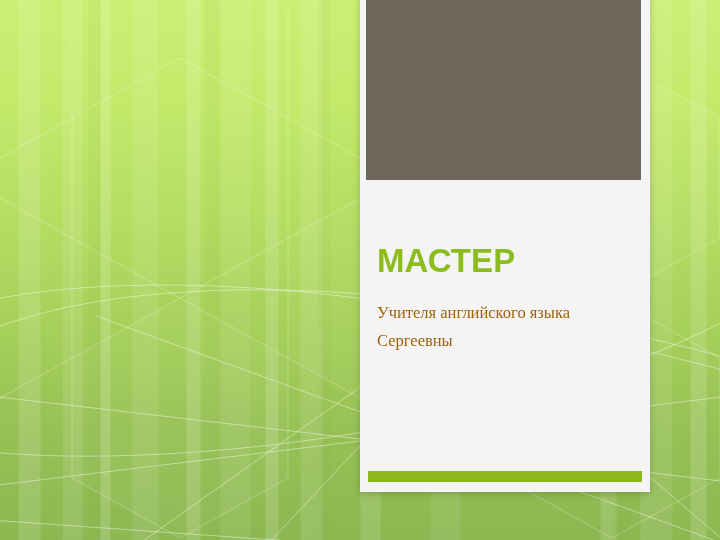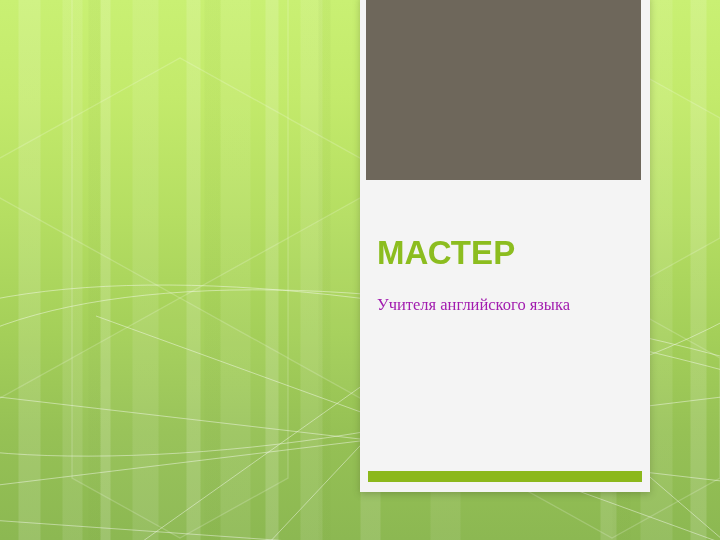--- a/index.html
+++ b/index.html
@@ -128,41 +128,41 @@
     left: 6px;
     top: 4px;
     width: 275px;
     height: 180px;
     background: #6e675b;
   }
 
   #text-block {
     position: absolute;
     left: 17px;
-    top: 236px;
+    top: 244px;
     width: 258px;
   }
 
   #slide-title {
     margin: 0;
     font-family: "Liberation Sans", sans-serif;
     font-size: 33px;
     line-height: 1.28;
     font-weight: bold;
     color: #8cbd1f;
     letter-spacing: 0.1px;
     text-transform: uppercase;
   }
 
   #subtitle {
     margin: 18px 0 0 0;
     font-family: "Liberation Serif", "DejaVu Serif", serif;
     font-size: 16.5px;
     line-height: 1.52;
-    color: #a21caf;
+    color: #a16207;
   }
   #subtitle p { margin: 0 0 3px 0; }
 
   #accent-bar {
     position: absolute;
     left: 8px;
     bottom: 10px;
     width: 274px;
     height: 11px;
     background: #8cb81b;
@@ -214,20 +214,21 @@
     <div id="picture-placeholder"></div>
 
     <div id="text-block">
 
       <h1 id="slide-title">
         <span>МАСТЕР</span><br>
       </h1>
 
       <div id="subtitle">
         <p>Учителя английского языка</p>
+        <p>Сергеевны</p>
       </div>
 
     </div>
 
     <div id="accent-bar"></div>
   </div>
 
 </div>
 
 </body></html>

